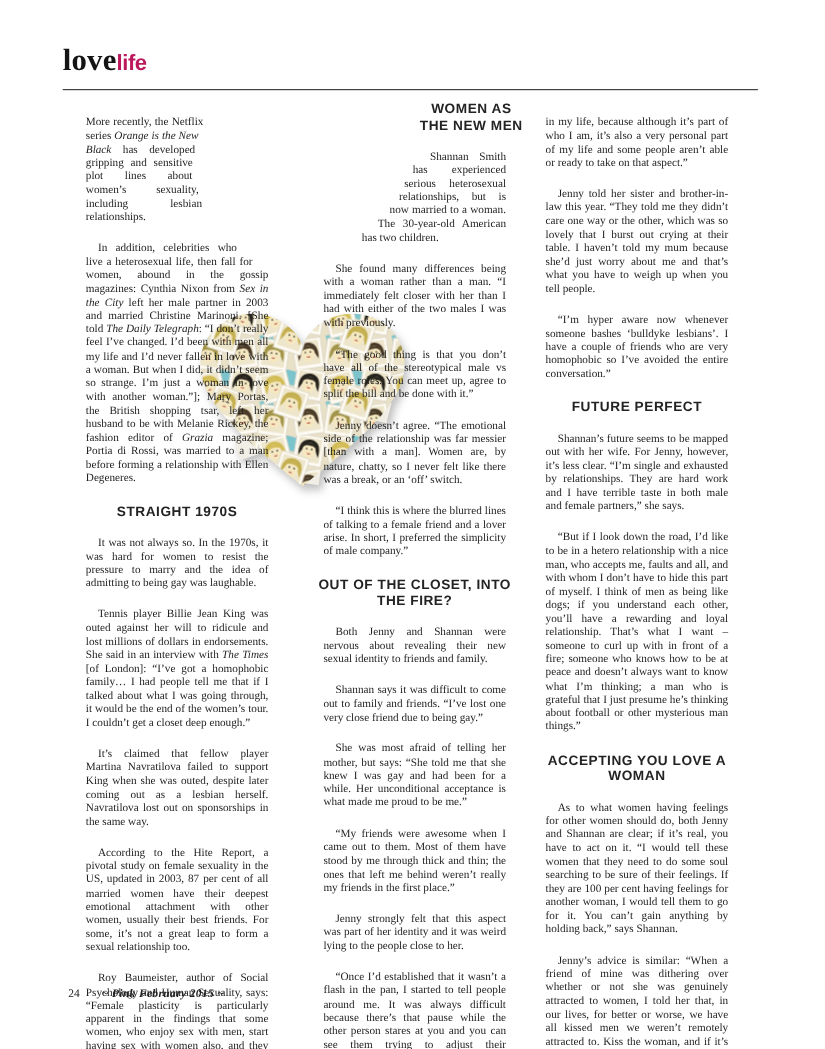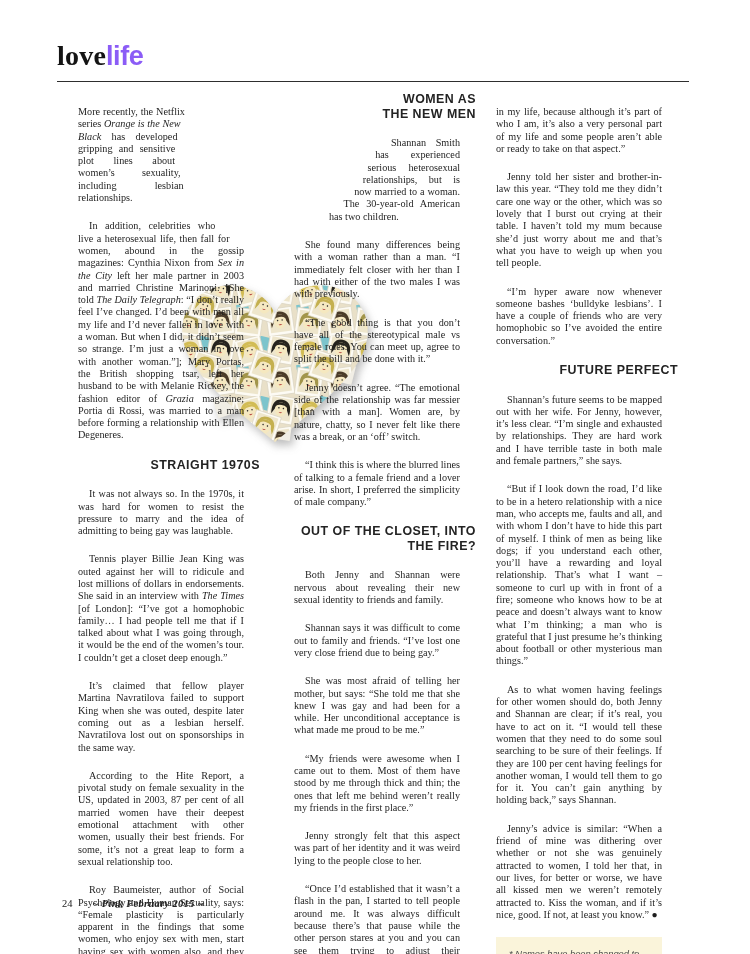--- a/index.html
+++ b/index.html
@@ -4,35 +4,35 @@
 <style>
   html,body{margin:0;padding:0;background:#ffffff;}
   body{width:750px;height:954px;position:relative;overflow:hidden;
        font-family:"Liberation Serif", serif;color:#1e1e1e;}
 
   
   .masthead{position:absolute;left:57px;top:40px;height:36px;}
   .brand-love{font-family:"Liberation Serif",serif;font-weight:600;
               font-size:28px;letter-spacing:.2px;color:#141414;}
   .brand-life{font-family:"Liberation Sans",sans-serif;font-weight:bold;
-              font-size:27px;letter-spacing:-.4px;color:#8b5cf6;}
+              font-size:20px;letter-spacing:-.4px;color:#be185d;}
   .head-rule{position:absolute;left:57px;width:632px;top:81px;border-top:1.6px solid #2e2e2e;}
 
   
   .col{position:absolute;top:90px;width:198px;text-align:justify;
        font-size:10.2px;line-height:12.3px;}
   #col1{left:62px;}
   #col2{left:278px;}
   #col3{left:480px;}
   .col p{margin:16px;text-indent:11px;}
   .col p.noindent{text-indent:0;}
   .it{font-style:italic;}
   h2{font-family:"Liberation Sans",sans-serif;font-weight:bold;color:#232323;
      font-size:12.4px;line-height:14.5px;letter-spacing:.5px;
-     margin:16px 0 9px 0;text-align:right;text-indent:0;}
+     margin:16px 0 9px 0;text-align:center;text-indent:0;}
   h2.first{margin-top:2px;margin-bottom:11px;}
 
   
   .wrapfloat{background:transparent;}
   .wl{float:right;width:88px;height:155px;margin-top:172px;
       shape-outside:polygon(88px 0px,43px 0px,20px 14px,13px 28px,8px 42px,5px 55px,
         3px 67px,10px 80px,12px 92px,20px 105px,33px 118px,43px 130px,58px 143px,88px 155px);}
   .wr{float:left;width:106px;height:168px;margin-top:176px;
       shape-outside:polygon(0px 0px,82px 0px,103px 14px,102px 30px,103px 44px,98px 58px,
         90px 70px,86px 82px,78px 94px,66px 108px,52px 120px,36px 132px,18px 144px,5px 156px,0px 164px);}
@@ -123,20 +123,21 @@
   <p>“Once I’d established that it wasn’t a flash in the pan, I started to tell people around me. It was always difficult because there’s that pause while the other person stares at you and you can see them trying to adjust their perception of you.</p>
 </section>
 
 <section class="col" id="col3">
   <p class="noindent">in my life, because although it’s part of who I am, it’s also a very personal part of my life and some people aren’t able or ready to take on that aspect.”</p>
   <p>Jenny told her sister and brother-in-law this year. “They told me they didn’t care one way or the other, which was so lovely that I burst out crying at their table. I haven’t told my mum because she’d just worry about me and that’s what you have to weigh up when you tell people.</p>
   <p>“I’m hyper aware now whenever someone bashes ‘bulldyke lesbians’. I have a couple of friends who are very homophobic so I’ve avoided the entire conversation.”</p>
   <h2>FUTURE PERFECT</h2>
   <p>Shannan’s future seems to be mapped out with her wife. For Jenny, however, it’s less clear. “I’m single and exhausted by relationships. They are hard work and I have terrible taste in both male and female partners,” she says.</p>
   <p>“But if I look down the road, I’d like to be in a hetero relationship with a nice man, who accepts me, faults and all, and with whom I don’t have to hide this part of myself. I think of men as being like dogs; if you understand each other, you’ll have a rewarding and loyal relationship. That’s what I want – someone to curl up with in front of a fire; someone who knows how to be at peace and doesn’t always want to know what I’m thinking; a man who is grateful that I just presume he’s thinking about football or other mysterious man things.”</p>
+  <h2>ACCEPTING YOU LOVE A WOMAN</h2>
   <p>As to what women having feelings for other women should do, both Jenny and Shannan are clear; if it’s real, you have to act on it. “I would tell these women that they need to do some soul searching to be sure of their feelings. If they are 100 per cent having feelings for another woman, I would tell them to go for it. You can’t gain anything by holding back,” says Shannan.</p>
   <p>Jenny’s advice is similar: “When a friend of mine was dithering over whether or not she was genuinely attracted to women, I told her that, in our lives, for better or worse, we have all kissed men we weren’t remotely attracted to. Kiss the woman, and if it’s nice, good. If not, at least you know.” ●</p>
   <p class="footnote">* Names have been changed to protect the persons’ identity.</p>
 </section>
 
 <footer class="pagefooter">
   <span class="pagenum">24</span><span class="issue">~ Pink February 2015 ~</span>
 </footer>
 
 </body></html>

